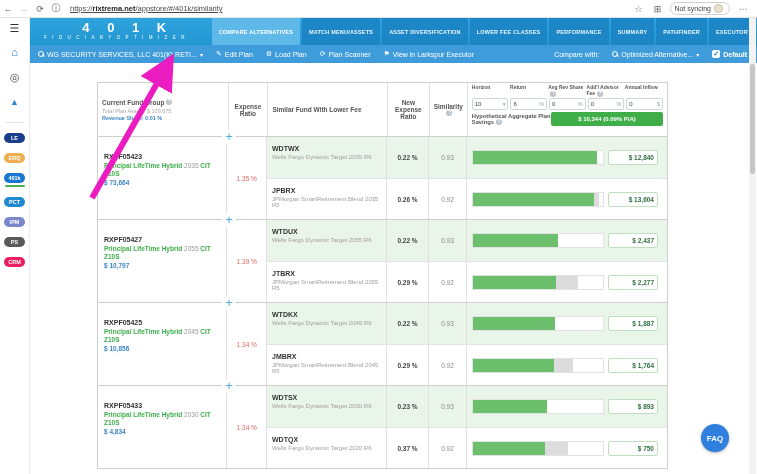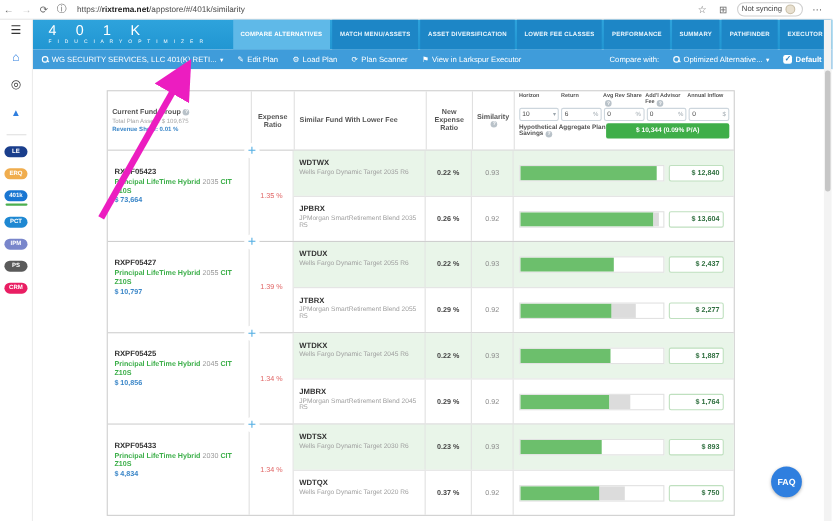--- a/index.html
+++ b/index.html
@@ -4,21 +4,21 @@
 <style>
   * { margin:0; padding:0; box-sizing:border-box; font-family:"Liberation Sans", sans-serif; }
   html,body { background:#fff; }
   .screen { position:relative; width:757px; height:474px; background:#fff; overflow:hidden; }
 
   
   .addressbar { position:absolute; left:0; top:0; width:757px; height:18px; background:#fff;
     border-bottom:1px solid #e3e3e3; display:flex; align-items:center; font-size:8px; color:#555; }
   .nav-ico { width:16px; text-align:center; font-size:9px; color:#666; cursor:pointer; }
   .nav-ico.dis { color:#c0c0c0; }
-  .url { flex:1; margin-left:6px; color:#4a4a4a; font-size:7.5px; white-space:nowrap; overflow:hidden; }
+  .url { flex:1; margin-left:6px; color:#4a4a4a; font-size:7.5px; white-space:nowrap; overflow:hidden;text-decoration:underline; }
   .url b { color:#222; }
   .chrome-right { display:flex; align-items:center; gap:7px; margin-right:8px; }
   .chrome-right .nav-ico { width:12px; }
   .profile-pill { display:flex; align-items:center; gap:3px; border:1px solid #d0d0d0; border-radius:8px;
     padding:1px 6px 1px 3px; font-size:7px; color:#444; background:#fff; cursor:pointer; }
   .avatar { width:9px; height:9px; border-radius:50%; background:#e8e0d0; border:1px solid #c9bfa8;
     display:inline-block; }
 
   
   .rail { position:absolute; left:0; top:18px; width:30px; height:456px; background:#fff;
@@ -28,21 +28,21 @@
   .rail .divider { width:18px; height:1px; background:#e0e0e0; margin-top:14px; }
   .badge { margin-top:10px; min-width:21px; padding:2px 3px; border-radius:7px; color:#fff;
     font-size:5.5px; font-weight:bold; text-align:center; cursor:pointer; line-height:6px; }
   .badge-active-bar { width:20px; height:2px; border-radius:1px; margin-top:2px; }
 
   
   .app { position:absolute; left:30px; top:18px; width:727px; height:456px; }
   .appbar { position:absolute; left:0; top:0; width:100%; height:27px;
     background:linear-gradient(180deg,#2ea3dc,#2196d2); display:flex; align-items:stretch; }
   .logo { width:200px; padding:3px 0 0 14px; color:#fff; }
-  .logo .l1 { font-size:13px; font-weight:normal; letter-spacing:7px; line-height:13px; }
+  .logo .l1 { font-size:13px; font-weight:bold; letter-spacing:7px; line-height:13px;text-align:center; }
   .logo .l2 { font-size:4.5px; letter-spacing:2.1px; margin-top:1px; }
   .tabs { display:flex; align-items:stretch; flex:1; }
   .tab { display:flex; align-items:center; padding:0 7px; margin-right:2px; background:#1d86c6;
     color:#eaf6fd; font-size:5.5px; font-weight:bold; letter-spacing:.2px; cursor:pointer; white-space:nowrap; }
   .tab.active { background:#5fb9e8; color:#fff; }
 
   
   .toolbar { position:absolute; left:0; top:27px; width:100%; height:18px; background:#3f9cda;
     display:flex; align-items:center; color:#fff; font-size:7px; padding:0 8px; }
   .tool-item { display:flex; align-items:center; gap:3px; margin-right:13px; cursor:pointer; white-space:nowrap;}

